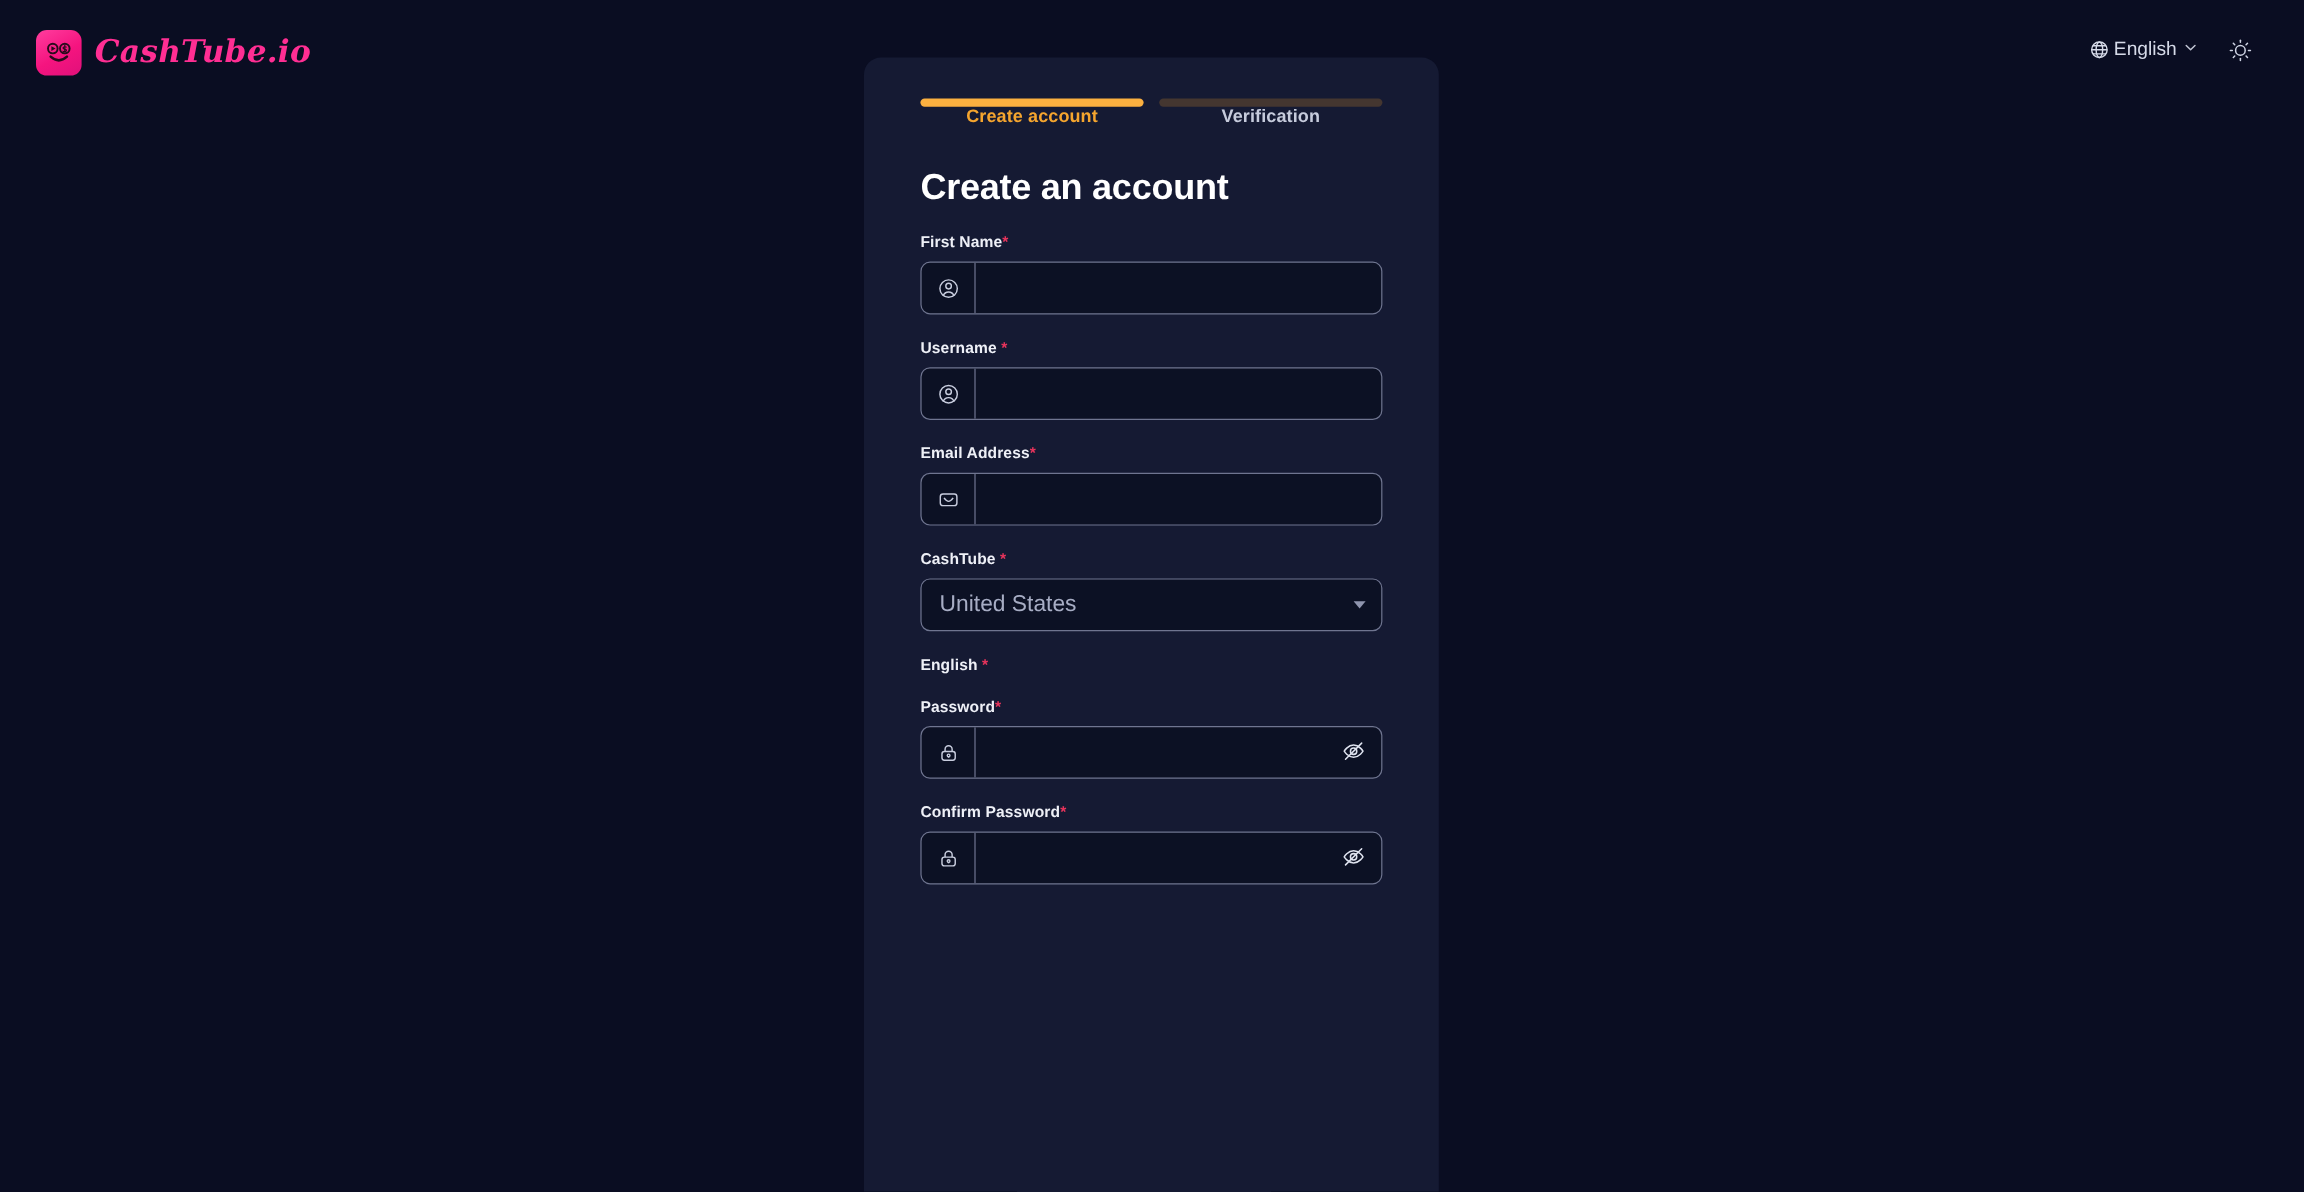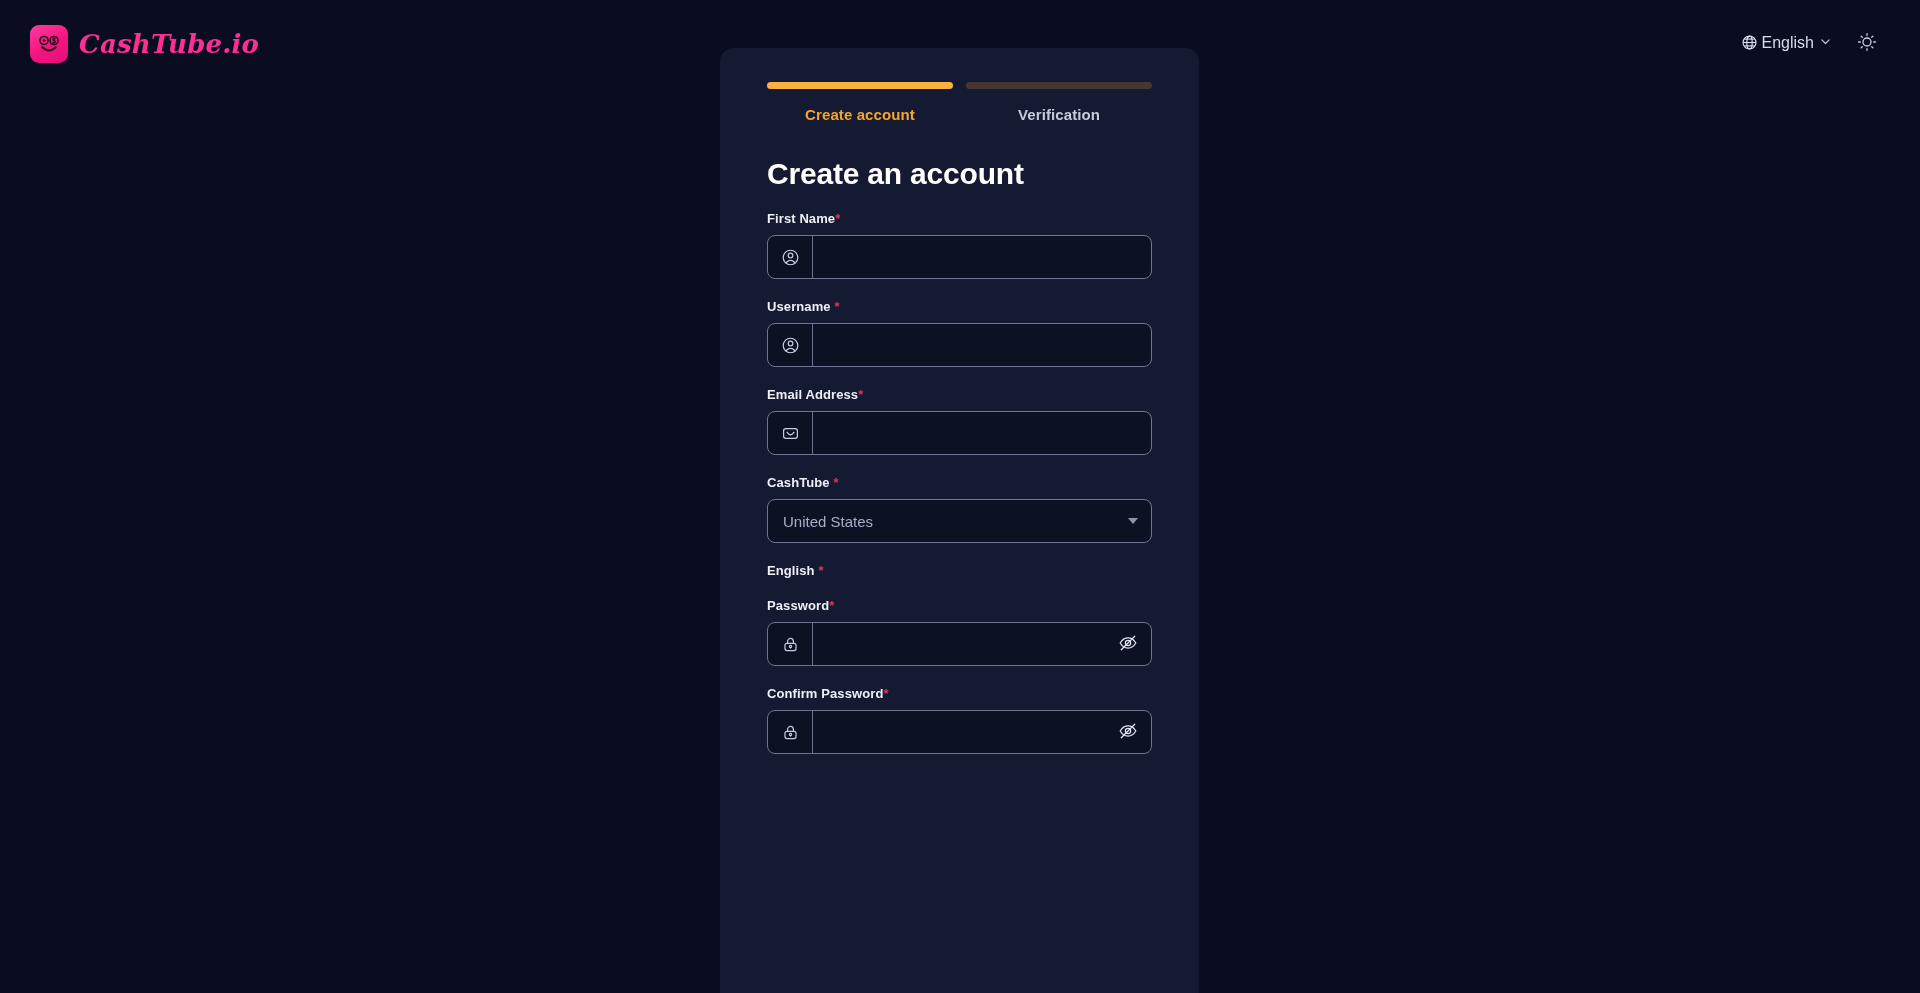--- a/index.html
+++ b/index.html
@@ -113,21 +113,20 @@
     height: 7px;
     border-radius: 99px;
     background: #443630;
   }
 
   .step.active .step-bar {
     background: #fbb040;
   }
 
   .step-label {
-    margin-top: 17px;
     font-size: 15px;
     font-weight: 700;
     color: #c6cbdc;
     letter-spacing: .1px;
   }
 
   .step.active .step-label { color: #f5a52e; }
 
   
   .form-title {
@@ -213,21 +212,21 @@
     background: #0c1124;
     border: 1px solid #6f7590;
     border-radius: 8px;
     display: flex;
     align-items: center;
     padding: 0 15px;
     cursor: pointer;
   }
 
   .select-value {
-    font-size: 15px;
+    font-size: 19px;
     color: #a7adc4;
   }
 
   .select-caret {
     position: absolute;
     right: 13px;
     top: 50%;
     transform: translateY(-50%);
     width: 0; height: 0;
     border-left: 5px solid transparent;

